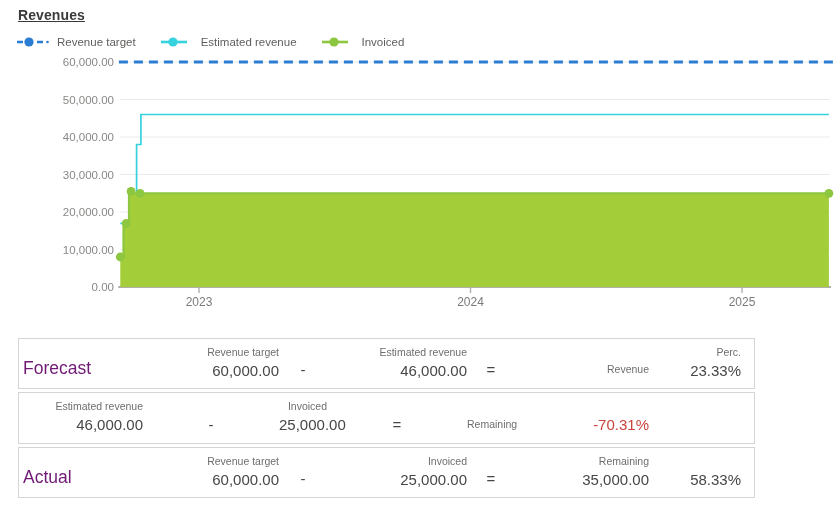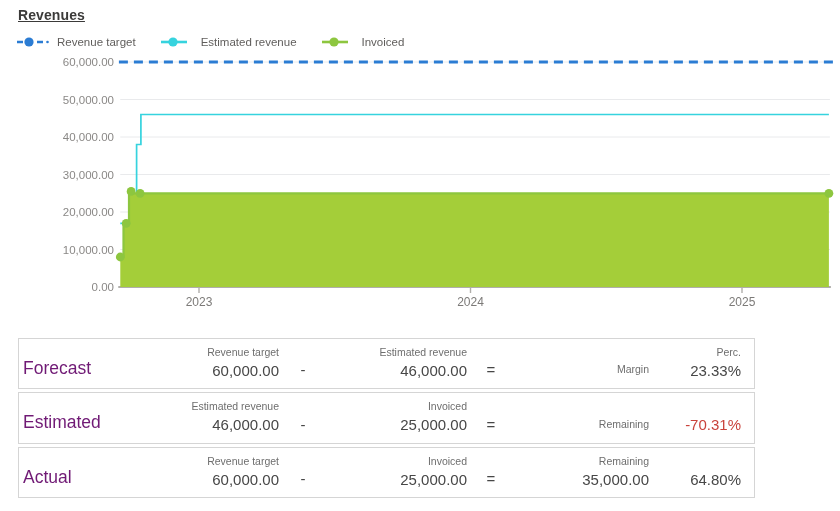--- a/index.html
+++ b/index.html
@@ -111,29 +111,28 @@
           <div class="t-hdr">Revenue target</div>
           <div class="t-val">60,000.00</div>
         </div>
         <div class="t-op">-</div>
         <div class="t-group">
           <div class="t-hdr">Estimated revenue</div>
           <div class="t-val">46,000.00</div>
         </div>
         <div class="t-op">=</div>
         <div class="t-group">
-          <div class="t-hdr">Margin</div>
+          <div class="t-hdr">Revenue</div>
         </div>
         <div class="t-group t-perc">
           <div class="t-hdr">Perc.</div>
           <div class="t-val">23.33%</div>
         </div>
       </div>
       <div class="t-row">
-        <div class="t-label">Estimated</div>
         <div class="t-group">
           <div class="t-hdr">Estimated revenue</div>
           <div class="t-val">46,000.00</div>
         </div>
         <div class="t-op">-</div>
         <div class="t-group">
           <div class="t-hdr">Invoiced</div>
           <div class="t-val">25,000.00</div>
         </div>
         <div class="t-op">=</div>
@@ -156,18 +155,18 @@
           <div class="t-hdr">Invoiced</div>
           <div class="t-val">25,000.00</div>
         </div>
         <div class="t-op">=</div>
         <div class="t-group">
           <div class="t-hdr">Remaining</div>
           <div class="t-val">35,000.00</div>
         </div>
         <div class="t-group t-perc">
           <div class="t-hdr"></div>
-          <div class="t-val">64.80%</div>
+          <div class="t-val">58.33%</div>
         </div>
       </div>
     </div>
 
 </div>
 
 </body></html>

